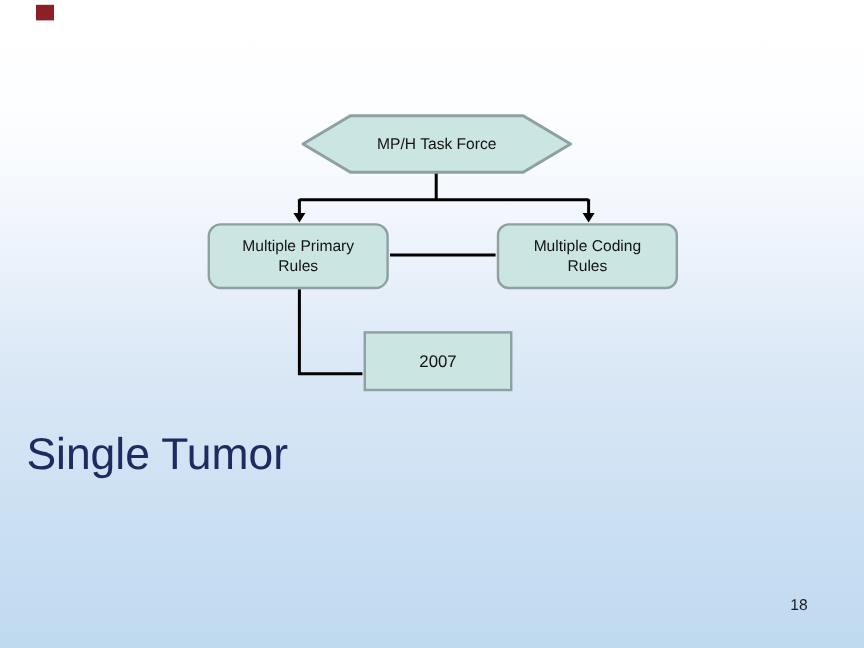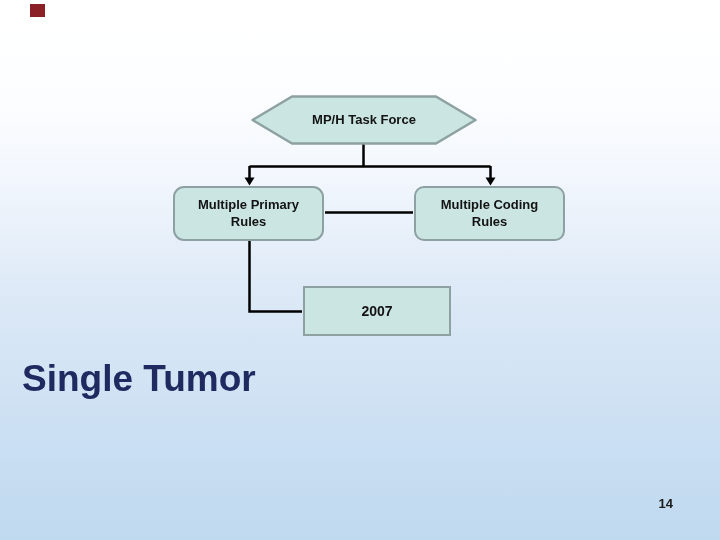--- a/index.html
+++ b/index.html
@@ -9,21 +9,20 @@
   }
   .slide {
     position: relative; width: 720px; height: 540px; overflow: hidden;
     background: linear-gradient(180deg,
       var(--background-top, #ffffff) 0%,
       #fdfeff 16%,
       #f3f7fd 32%,
       #dbe8f6 56%,
       #c8def2 85%,
       var(--background-bottom, #bfd9ef) 100%);
-    font-weight: bold;
   }
   .bullet-marker {
     position: absolute; left: 30px; top: 4px; width: 15px; height: 13px;
     background: var(--bullet-marker, #8b2026);
   }
   .connectors { position: absolute; left: 0; top: 0; }
   .connectors path {
     stroke: var(--connector, #000000); stroke-width: 2.5; fill: none;
   }
   .connectors polygon { fill: var(--connector, #000000); stroke: none; }
@@ -45,21 +44,21 @@
     box-sizing: border-box; padding: 0 17px;
     background: var(--shape-fill, #cbe5e2);
     border: 2px solid var(--shape-border, #8da0a2);
     border-radius: 10px;
     display: flex; align-items: center; justify-content: center;
     text-align: center; font-size: 13px; line-height: 1.3; color: #131313;
   }
   .box-left  { left: 173px; border-radius: 11px; }
   .box-right { left: 414px; }
   .yearbox {
-    position: absolute; left: 303px; top: 286px; width: 148px; height: 50px;
+    position: absolute; left: 303px; top: 276px; width: 124px; height: 50px;
     box-sizing: border-box;
     background: var(--shape-fill, #cbe5e2);
     border: 2.5px solid var(--shape-border, #8da0a2);
     display: flex; align-items: center; justify-content: center;
     font-size: 14px; color: #131313;
   }
   .headline {
     position: absolute; left: 22px; top: 359px; width: 712px;
     text-align: left; font-size: 37px; line-height: 1.1;
     color: var(--headline, #202a60);
@@ -101,15 +100,15 @@
   <div class="rbox box-right">
     <span>Multiple Coding Rules</span>
   </div>
 
   <div class="yearbox">
     <span>2007</span>
   </div>
 
   <div class="headline">Single Tumor</div>
 
-  <div class="page-number">14</div>
+  <div class="page-number">18</div>
 
 </div>
 
 </body></html>

